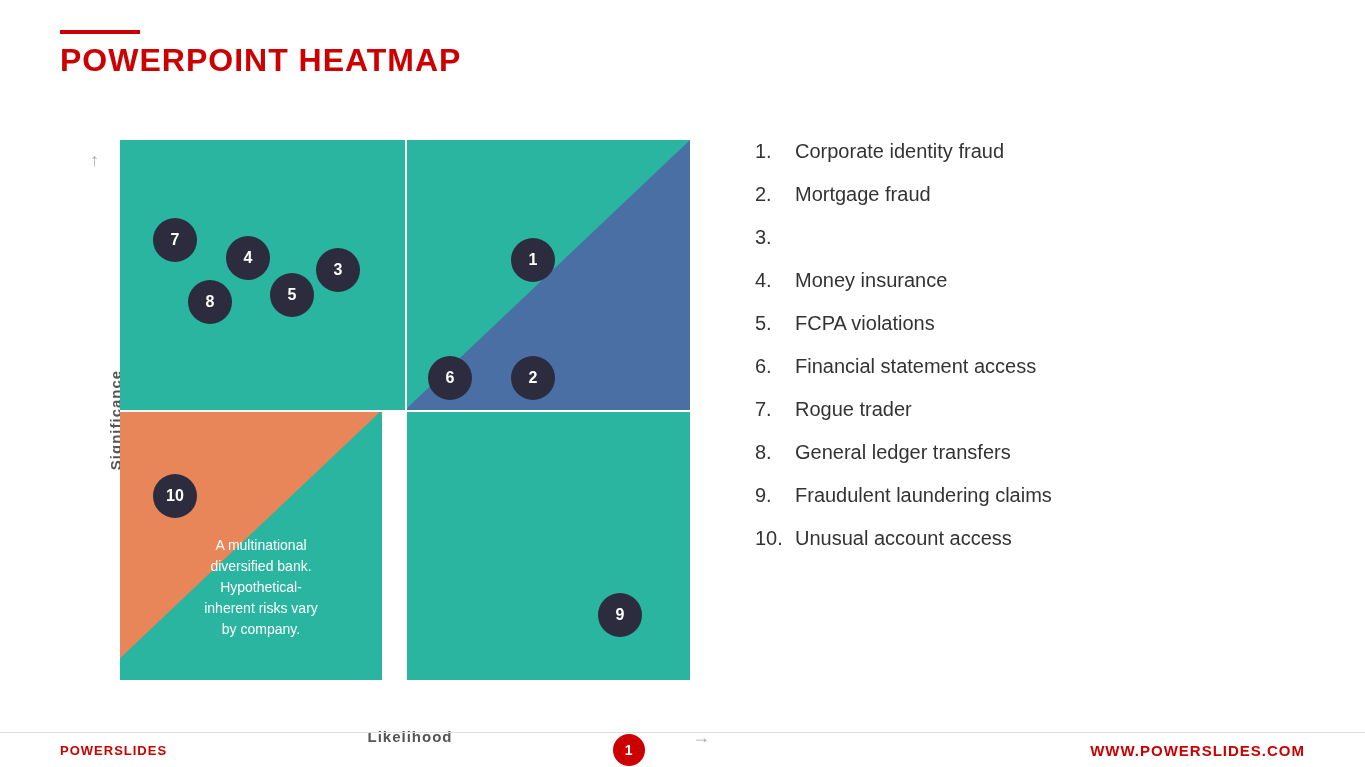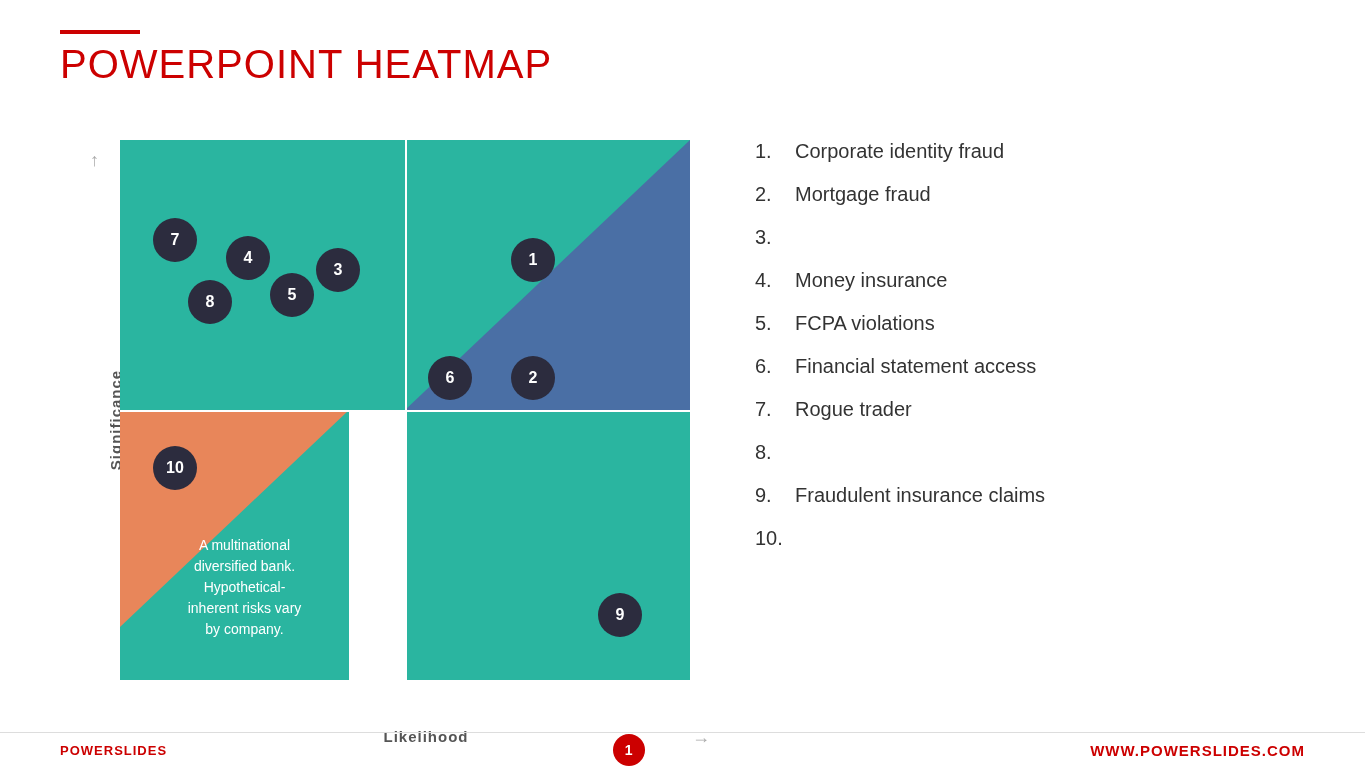--- a/index.html
+++ b/index.html
@@ -18,22 +18,22 @@
       top: 30px;
       left: 60px;
     }
     .header-line {
       width: 80px;
       height: 4px;
       background: #cc0000;
       margin-bottom: 8px;
     }
     .header-title {
-      font-size: 40px;
-      font-weight: 400;
+      font-size: 32px;
+      font-weight: 700;
       color: #222222;
       text-transform: uppercase;
       letter-spacing: 1px;
     }
     .header-title span {
       color: #cc0000;
     }
 
     
     .chart-area {
@@ -65,21 +65,20 @@
     }
     .axis-x-label {
       position: absolute;
       bottom: -45px;
       left: 50%;
       transform: translateX(-50%);
       font-size: 15px;
       font-weight: 700;
       color: #555;
       letter-spacing: 1px;
-      margin-left: 16px;
     }
     .axis-x-arrow {
       position: absolute;
       bottom: -48px;
       right: -10px;
       font-size: 18px;
       color: #aaa;
     }
 
     
@@ -118,21 +117,21 @@
       width: 0;
       height: 0;
       border-style: solid;
       border-width: 270px 285px 0 0;
       border-color: #2ab5a0 transparent transparent transparent;
     }
     .quadrant-bottom-left {
       position: absolute;
       top: 270px;
       left: 0;
-      width: 229px;
+      width: 262px;
       height: 270px;
       background: #e8865a;
       overflow: hidden;
     }
     
     .quadrant-bottom-left::after {
       content: '';
       position: absolute;
       bottom: 0;
       right: 0;
@@ -305,21 +304,21 @@
     <div class="data-point" style="left:172px; top:155px;">5</div>
 
     <div class="data-point" style="left:330px; top:238px;">6</div>
 
     <div class="data-point" style="left:55px; top:100px;">7</div>
 
     <div class="data-point" style="left:90px; top:162px;">8</div>
 
     <div class="data-point" style="left:500px; top:475px;">9</div>
 
-    <div class="data-point" style="left:55px; top:328px;">10</div>
+    <div class="data-point" style="left:55px; top:356px;">10</div>
   </div>
 
   <div class="axis-x-label">Likelihood</div>
   <div class="axis-x-arrow">→</div>
 </div>
 
 <div class="legend">
 
 <div class="legend-item">
       <span class="legend-number">1.</span>
@@ -343,27 +342,29 @@
     <div class="legend-item">
       <span class="legend-number">6.</span>
       <span class="legend-text">Financial statement access</span>
     </div>
     <div class="legend-item">
       <span class="legend-number">7.</span>
       <span class="legend-text">Rogue trader</span>
     </div>
     <div class="legend-item">
       <span class="legend-number">8.</span>
+      <span class="legend-text">General ledger transfers</span>
     </div>
     <div class="legend-item">
       <span class="legend-number">9.</span>
-      <span class="legend-text">Fraudulent insurance claims</span>
+      <span class="legend-text">Fraudulent laundering claims</span>
     </div>
     <div class="legend-item">
       <span class="legend-number">10.</span>
+      <span class="legend-text">Unusual account access</span>
     </div>
   </div>
 
 <div class="footer">
   <div class="footer-left">
     <span>POWER</span><span style="color:#cc0000">SLIDES</span>
   </div>
   <div class="footer-center">1</div>
   <div class="footer-right">
     <span>WWW.</span><span style="color:#cc0000">POWER</span><span>SLIDES.COM</span>

